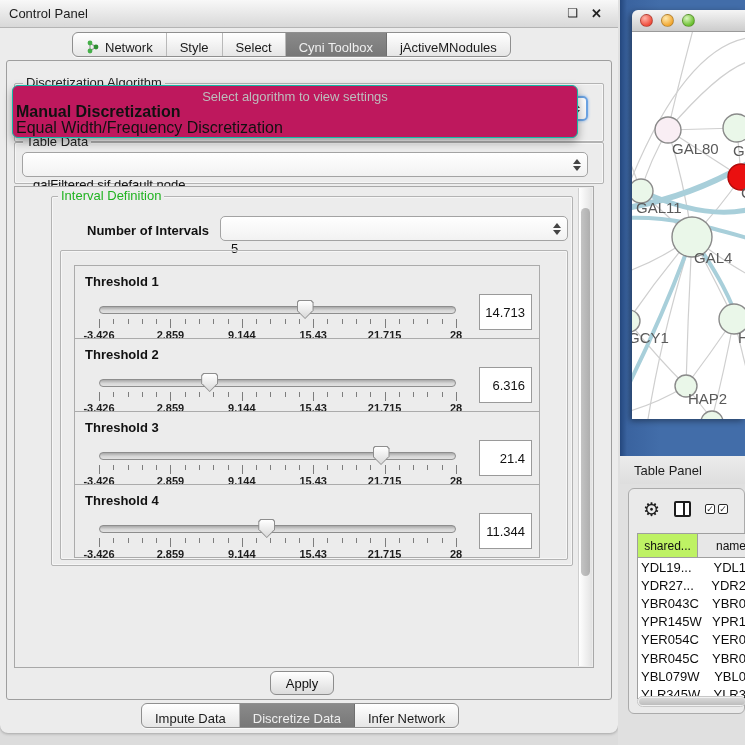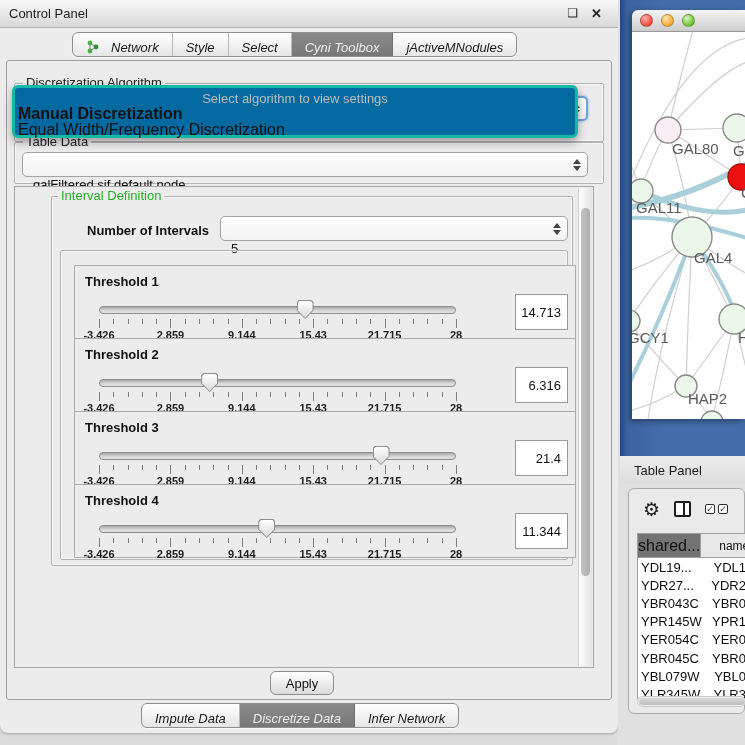--- a/index.html
+++ b/index.html
@@ -14,22 +14,22 @@
     background:linear-gradient(#f8f8f8,#d8d8d8); border-bottom:1px solid #b4b4b4;
     display:flex; align-items:center; }
   #titlebar .title { font-size:13px; color:#1c1c1c; padding-left:9px; }
   .win-btn { position:absolute; top:6px; font-size:13px; color:#222; cursor:default; }
   #float-btn { right:40px; font-size:12px; }
   #close-btn { right:16px; font-weight:bold; }
 
   
   .seg { display:flex; border:1px solid #8f8f8f; border-radius:6px; overflow:hidden;
     background:linear-gradient(#ffffff,#e6e6e6); height:25px; box-shadow:0 1px 1px rgba(255,255,255,.8); }
-  .seg .segitem { display:flex; align-items:center; gap:11px; padding:14px 13px; font-size:13px;
-    color:#1a1a1a; border-right:1px solid #b9b9b9; white-space:nowrap;font-style:italic; }
+  .seg .segitem { display:flex; align-items:center; gap:5px; padding:14px 13px; font-size:13px;
+    color:#1a1a1a; border-right:1px solid #b9b9b9; white-space:nowrap; }
   .seg .segitem:last-child { border-right:none; }
   .seg .segitem.selected { background:linear-gradient(#8a8a8a,#747474); color:#efefef;
     border-right-color:#6f6f6f; }
   #top-tabs { left:72px; top:32px; position:absolute; }
   #bottom-tabs { left:141px; top:703px; position:absolute; }
 
   
   #main-panel { position:absolute; left:6px; top:60px; width:606px; height:640px;
     border:1px solid #9e9e9e; border-radius:3px; background:#ececec; }
 
@@ -47,36 +47,36 @@
   .stepper { width:16px; display:flex; flex-direction:column; align-items:center; justify-content:center; gap:2px; padding-right:4px; }
   .stepper i { width:0; height:0; border-left:4px solid transparent; border-right:4px solid transparent; }
   .stepper i.up { border-bottom:5px solid #444; }
   .stepper i.dn { border-top:5px solid #444; }
 
   
   #algo-combo { left:22px; top:96px; width:566px; height:25px; border:2px solid #6ba3e2;
     box-shadow:0 0 3px #7fb2ef; }
 
   
-  #algo-popup { position:absolute; left:12px; top:85px; width:566px; height:53px; background:#0369a1;
-    border:3px solid #14b8a6; border-radius:6px; box-shadow:0 4px 10px rgba(0,0,0,.35); z-index:30; }
+  #algo-popup { position:absolute; left:12px; top:85px; width:566px; height:53px; background:#be185d;
+    border:1px solid #14b8a6; border-radius:6px; box-shadow:0 4px 10px rgba(0,0,0,.35); z-index:30; }
   #algo-popup .prompt { font-size:13px; color:#bdbdbd; text-align:center; padding-top:3px; height:18px; }
   #algo-popup .opt { font-size:16px; color:#111; padding:0 3px; height:16px; line-height:16px; }
   #algo-popup .opt.bold { font-weight:bold; }
 
   
   #viewport { position:absolute; left:14px; top:186px; width:580px; height:482px;
     border:1px solid #a8a8a8; background:#ececec; overflow:hidden; }
   .vscroll { position:absolute; top:1px; right:1px; width:14px; bottom:1px;
     background:linear-gradient(to right,#ffffff,#e3e3e3); border-left:1px solid #cfcfcf; }
   .vscroll .thumb { position:absolute; left:2px; width:9px; border-radius:5px;
     background:linear-gradient(to right,#c4c4c4,#aeaeae); }
 
   
-  .threshold-box { position:relative; width:502px; border:1px solid #ababab; background:#ececec;
+  .threshold-box { position:relative; width:466px; border:1px solid #ababab; background:#ececec;
     margin-left:13px; height:74px; margin-top:-1px; }
   .th-label { font-size:13px; font-weight:bold; color:#111; padding:8px 0 0 10px; }
   .slider-wrap { position:absolute; left:24px; top:36px; width:357px; height:38px; }
   .slider-track { position:absolute; left:0; top:4px; width:357px; height:8px; border-radius:4px;
     border:1px solid #8d8d8d; background:linear-gradient(#a8a8a8,#d6d6d6 55%,#e2e2e2); }
   .slider-thumb { position:absolute; top:-2px; width:17px; height:19px; }
   .slider-thumb::before { content:""; position:absolute; inset:0;
     clip-path:polygon(12% 0,88% 0,100% 12%,100% 55%,50% 100%,0 55%,0 12%); background:#8e8e8e; }
   .slider-thumb::after { content:""; position:absolute; inset:1px;
     clip-path:polygon(12% 0,88% 0,100% 12%,100% 55%,50% 100%,0 55%,0 12%);
@@ -131,21 +131,21 @@
     align-items:center; gap:14px; padding-left:8px; }
   .gear { font-family:"DejaVu Sans", sans-serif; font-size:19px; color:#1d1d1d; line-height:1; }
   .split-icon { width:17px; height:16px; border:2px solid #1d1d1d; border-radius:2px; background:#fff; position:relative; }
   .split-icon::after { content:""; position:absolute; left:50%; top:0; bottom:0; width:2px; background:#1d1d1d; }
   .cb-pair { display:flex; gap:3px; }
   .cbx { width:10px; height:10px; border:1.4px solid #2a2a2a; border-radius:2px; font-size:9px;
     line-height:8px; color:#2a2a2a; text-align:center; background:#fff; }
   #grid { position:absolute; left:8px; top:44px; width:109px; height:166px; border:1px solid #9f9f9f;
     border-right:none; background:#ffffff; overflow:hidden; }
   #grid-header { display:flex; height:24px; border-bottom:1px solid #9f9f9f; }
-  #grid-header .h1 { width:81px; background:#737373; border-right:1px solid #9f9f9f; font-size:16px;
+  #grid-header .h1 { width:81px; background:#bef264; border-right:1px solid #9f9f9f; font-size:12px;
     color:#111; display:flex; align-items:center; justify-content:center; }
   #grid-header .h2 { flex:1; background:#e7e7e7; font-size:12px; color:#111; display:flex;
     align-items:center; padding-left:18px; }
   .trow { display:flex; height:18.2px; font-size:13px; color:#0d0d0d; align-items:center; }
   .trow .c1 { width:81px; padding-left:3px; }
   .trow .c2 { flex:1; padding-left:10px; }
   #hscroll { position:absolute; left:8px; top:207px; width:109px; height:11px; background:#f1f1f1;
     border:1px solid #c7c7c7; border-radius:6px; }
   #hscroll .thumb { position:absolute; left:1px; top:1px; height:7px; width:106px; border-radius:4px;
     background:linear-gradient(#d9d9d9,#bdbdbd); }

